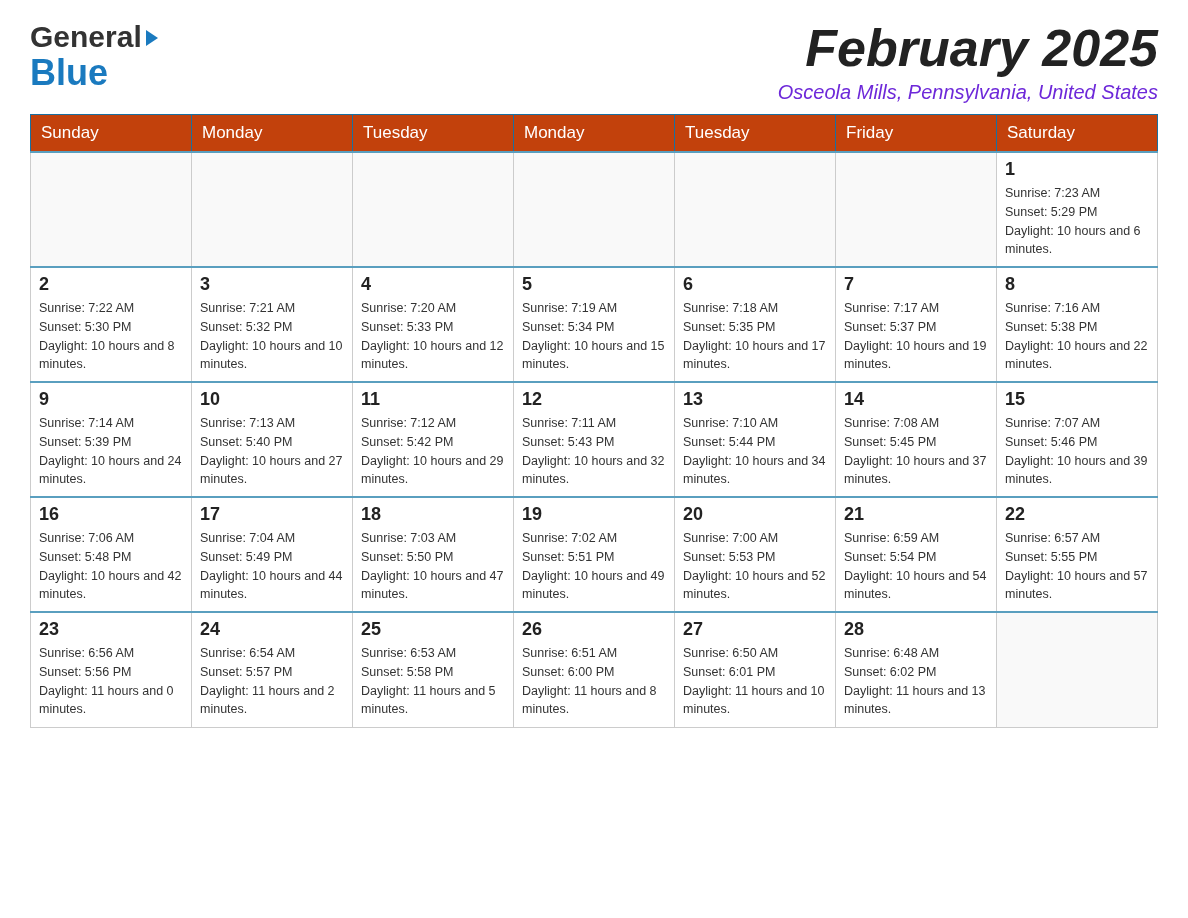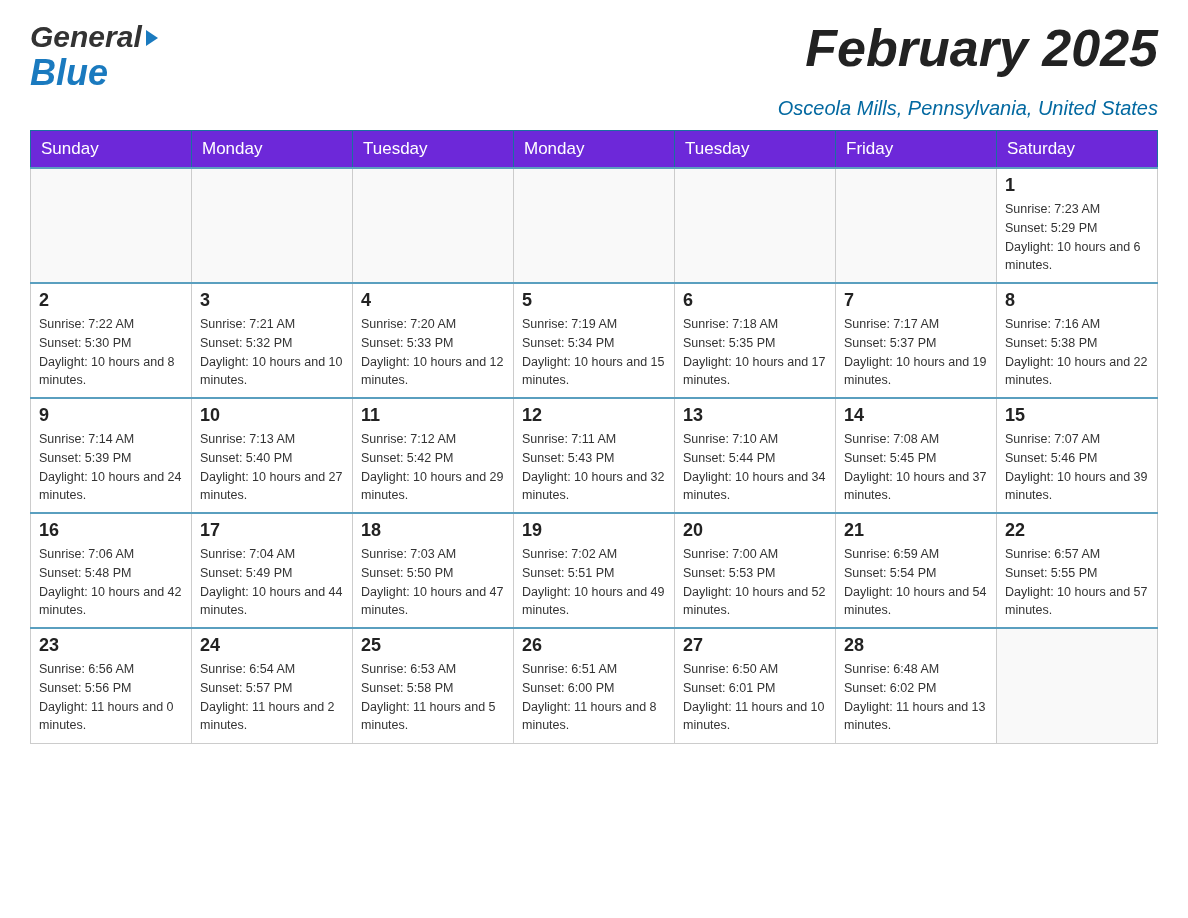--- a/index.html
+++ b/index.html
@@ -13,44 +13,43 @@
     .header {
       display: flex;
       justify-content: space-between;
       align-items: flex-start;
       margin-bottom: 10px;
     }
     .logo {
       display: flex;
       flex-direction: column;
       align-items: flex-start;
-      font-style: italic;
     }
     .title-section {
       text-align: right;
       font-style: italic;
     }
     .month-title {
       font-size: 52px;
       font-weight: bold;
       color: #222;
       line-height: 1.1;
     }
     .location {
       font-size: 20px;
-      color: #0369a1;
-      margin-top: 20px;
+      color: #6d28d9;
+      margin-top: 4px;
     }
     .calendar {
       width: 100%;
       border-collapse: collapse;
       margin-top: 10px;
     }
     .calendar th {
-      background-color: #6d28d9;
+      background-color: #c2410c;
       color: #fff;
       text-align: left;
       padding: 8px 10px;
       font-size: 17px;
       font-weight: normal;
       border: 1px solid #1a6fa0;
     }
     .calendar td {
       border: 1px solid #ccc;
       vertical-align: top;

